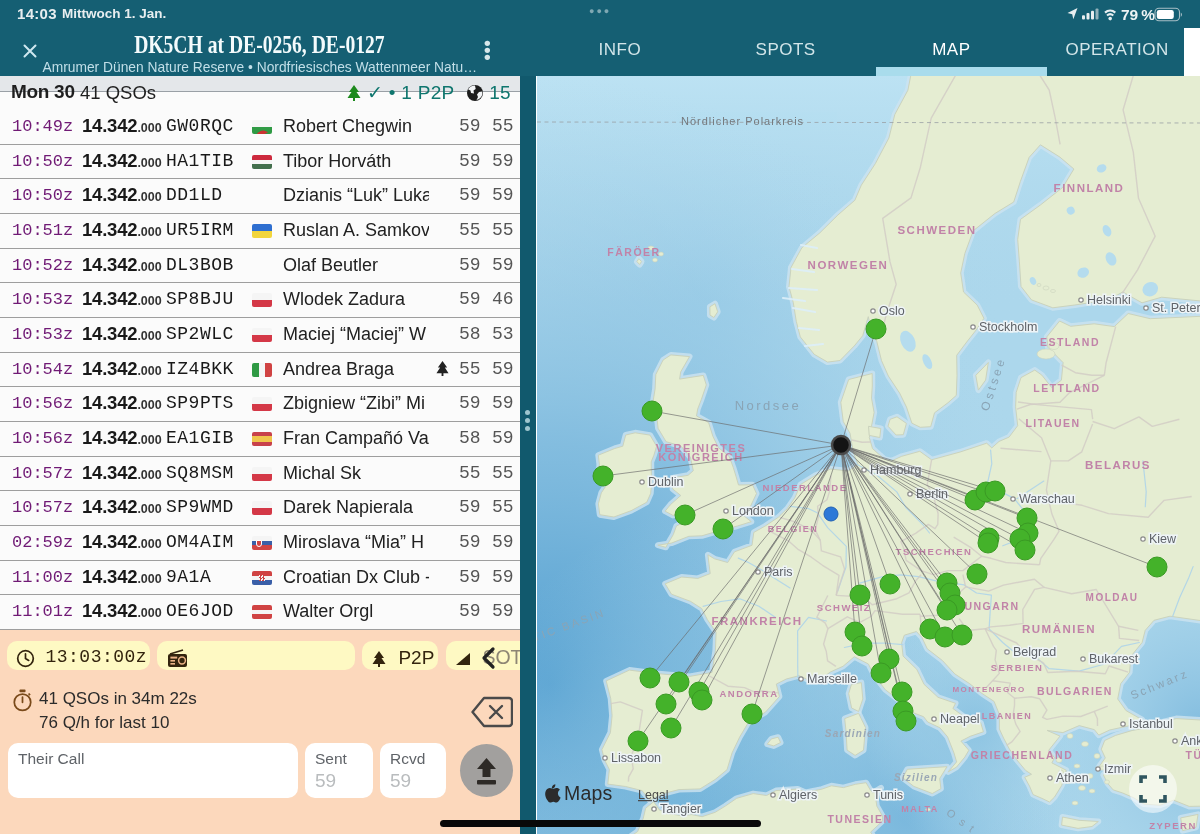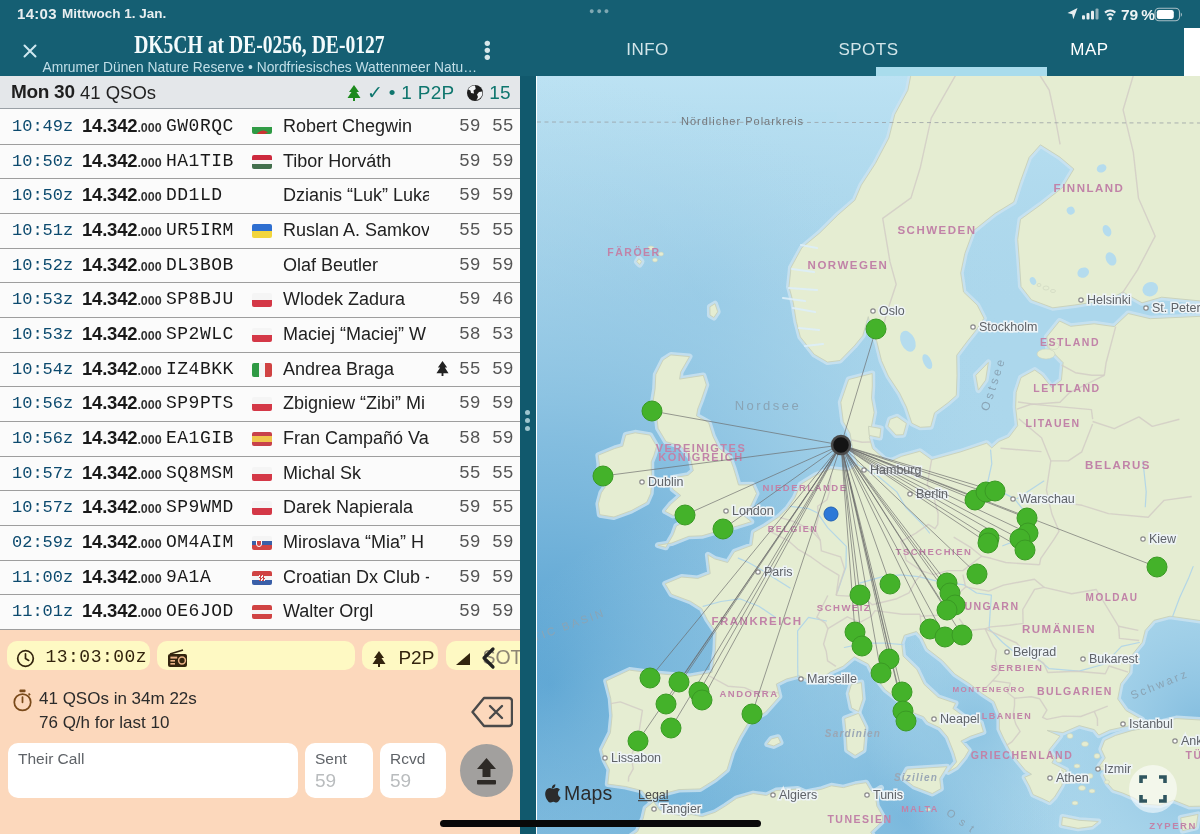--- a/index.html
+++ b/index.html
@@ -11,27 +11,27 @@
 .header{position:absolute;left:0;top:28px;width:1184px;height:48px;background:#155f73}
 .hx{position:absolute;left:23px;top:16px;width:14px;height:14px}
 .hx svg{display:block}
 .htitle{position:absolute;left:0;top:3px;width:520px;text-align:center;color:#f4fbfc;font-family:"Liberation Serif",serif;font-weight:bold;font-size:24.5px;transform:scaleX(.8);transform-origin:257px 0}
 .hsub{position:absolute;left:0;top:30px;width:520px;text-align:center;color:#c2dfe8;font-size:15px;transform:scaleX(.92);transform-origin:257px 0}
 .hdots{position:absolute;left:484px;top:11px;color:#d7e7ea;font-size:19px;font-weight:bold;line-height:7px}
 .tabs{position:absolute;left:537px;top:0;width:663px;height:48px;display:flex}
 .tab{flex:1;text-align:center;color:#d2e5e9;font-size:17px;letter-spacing:.5px;line-height:44px}
 .tabline{position:absolute;left:876px;top:39px;width:171px;height:9px;background:#a9dcec}
 .leftpane{position:absolute;left:0;top:76px;width:520px;height:758px;background:#fbfbfb}
-.sechead{position:absolute;left:0;top:0;width:520px;height:33px;background:#e4e7ea;border-bottom:1px solid #9aa0a6;color:#1f1f1f;font-size:19px}
+.sechead{position:absolute;left:0;top:0;width:520px;height:16px;background:#e4e7ea;border-bottom:1px solid #9aa0a6;color:#1f1f1f;font-size:19px}
 .sechead b{position:absolute;left:11px;top:5px;font-size:19px;letter-spacing:-.3px}
 .sechead .qn{position:absolute;left:80px;top:6px;font-size:18.5px}
 .sechead .icons{position:absolute;right:9px;top:5px;font-size:19px;color:#0f766e;letter-spacing:.3px}
 .rows{position:absolute;left:0;top:34px;width:520px}
 .row{position:relative;width:520px;height:34.66px;border-bottom:1px solid #9e9e9e;background:#fbfbfb}
-.c-time{position:absolute;left:12px;top:7px;font-family:"Liberation Mono",monospace;font-size:17px;color:#0c4a6e}
+.c-time{position:absolute;left:12px;top:7px;font-family:"Liberation Mono",monospace;font-size:17px;color:#701a75}
 .c-freq{position:absolute;left:82px;top:5px;font-size:18.5px;font-weight:bold;color:#191919;letter-spacing:-.2px}
 .c-freq small{font-size:12.5px;font-weight:bold;color:#333;letter-spacing:0}
 .c-call{position:absolute;left:166px;top:6px;font-family:"Liberation Mono",monospace;font-size:18px;color:#191919;letter-spacing:.5px}
 .c-flag{position:absolute;left:252px;top:10px;width:20px;height:14px;border-radius:2px;overflow:hidden}
 .c-name{position:absolute;left:283px;top:6px;font-size:18px;color:#212121;width:146px;white-space:nowrap;overflow:hidden}
 .c-tree{position:absolute;left:436px;top:8px}
 .c-s{position:absolute;left:459px;top:6px;font-family:"Liberation Mono",monospace;font-size:18px;color:#555}
 .c-r{position:absolute;left:492px;top:6px;font-family:"Liberation Mono",monospace;font-size:18px;color:#555}
 .peach{position:absolute;left:0;top:554px;width:520px;height:204px;background:#fcd8bc}
 .chip{position:absolute;top:11px;height:29px;background:#fef9c3;border-radius:10px;color:#33240e;font-size:19.5px;line-height:33px;white-space:nowrap}
@@ -73,20 +73,21 @@
         <path d="M1.5,1.5 L12.5,12.5 M12.5,1.5 L1.5,12.5" stroke="#cfe8f0" stroke-width="2" stroke-linecap="round"></path>
       </svg>
     </div>
   <div class="htitle">DK5CH at DE-0256, DE-0127</div>
   <div class="hsub">Amrumer Dünen Nature Reserve • Nordfriesisches Wattenmeer Natu…</div>
   <div class="hdots">•<br>•<br>•</div>
   <div class="tabs">
       <div class="tab">INFO</div>
       <div class="tab">SPOTS</div>
       <div class="tab" style="color:#fff">MAP</div>
+      <div class="tab">OPERATION</div>
     </div>
   <div class="tabline"></div>
 </div>
 <div class="leftpane">
   <div class="sechead">
     <b>Mon 30</b>
       <span class="qn">41 QSOs</span>
     <span class="icons"><svg width="14" height="16" viewBox="0 0 14 16" style="vertical-align:-2px">
           <path d="M7,0 L12,7 L9.5,7 L13.5,13 L8,13 L8,16 L6,16 L6,13 L0.5,13 L4.5,7 L2,7 Z" fill="#1d8a1d"></path>
         </svg> ✓ • 1 P2P&nbsp; <svg width="18" height="18" viewBox="0 0 18 18" style="vertical-align:-3px">

